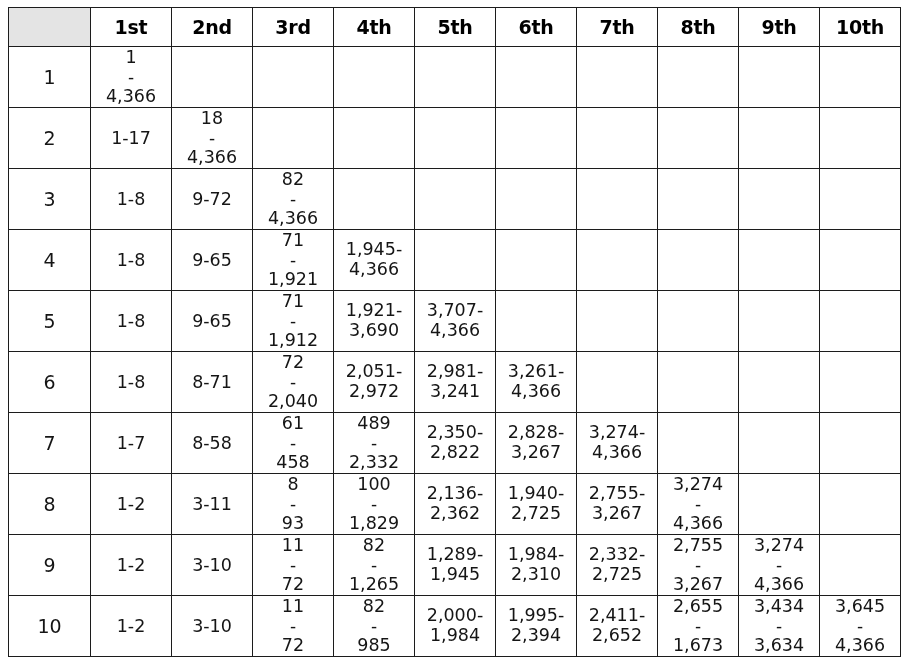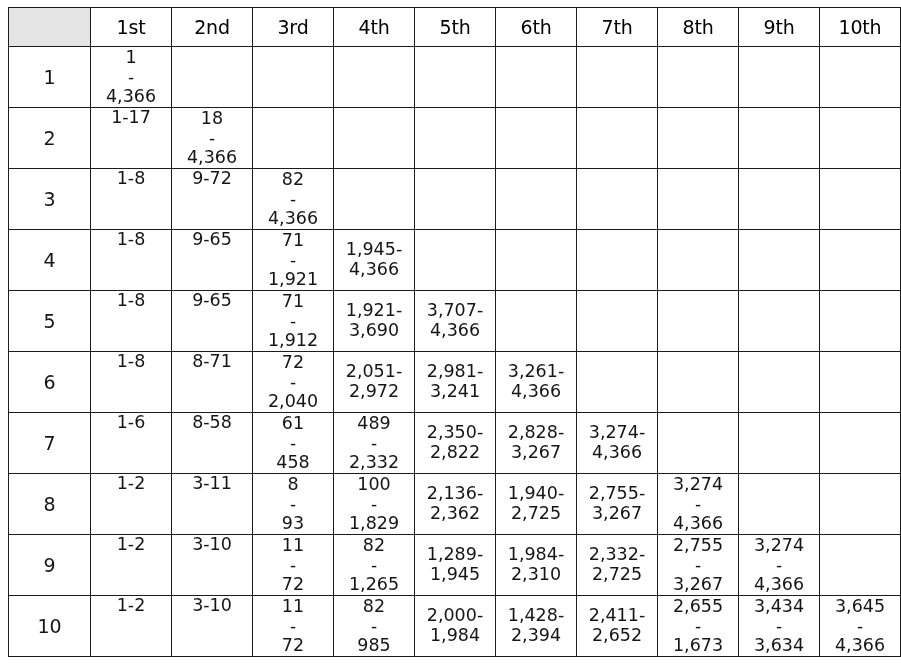--- a/index.html
+++ b/index.html
@@ -41,21 +41,21 @@
     text-align: center;
     vertical-align: middle;
     background: #ffffff;
   }
 
   
   thead th {
     background: #e4e4e4;
     height: 38px;
     font-size: 19px;
-    font-weight: normal;
+    font-weight: bold;
     color: #000000;
     letter-spacing: -0.2px;
   }
   thead th.corner-cell { background: #e4e4e4; }
 
   
   tbody td {
     height: 60px;
     font-size: 17.5px;
     font-weight: normal;
@@ -84,21 +84,21 @@
   
   .stack3 { justify-content: space-between; padding: 2px 0 2px 0; }
   .stack3 .ln { line-height: 1.0; }
   .stack3 .dash { font-size: 17px; }
 
   
   .stack2 { justify-content: center; }
   .stack2 .ln { line-height: 1.12; }
 
   
-  .one { justify-content: flex-start; }
+  .one { justify-content: center; }
 
   .empty-cell { height: 100%; width: 100%; }
 </style>
 </head>
 <body>
 
 <div id="page-root">
   <table class="interval-table">
     <colgroup>
       <col class="c-rowlabel">
@@ -384,21 +384,21 @@
             <div class="empty-cell"></div>
           </td>
           <td>
             <div class="empty-cell"></div>
           </td>
         </tr>
         <tr>
           <td class="row-label">7</td>
           <td>
             <div class="cell-inner one">
-              <span class="ln">1-6</span>
+              <span class="ln">1-7</span>
             </div>
           </td>
           <td>
             <div class="cell-inner one">
               <span class="ln">8-58</span>
             </div>
           </td>
           <td>
             <div class="cell-inner stack3">
               <span class="ln">61</span>
@@ -588,21 +588,21 @@
             </div>
           </td>
           <td>
             <div class="cell-inner stack2">
               <span class="ln">2,000-</span>
               <span class="ln">1,984</span>
             </div>
           </td>
           <td>
             <div class="cell-inner stack2">
-              <span class="ln">1,428-</span>
+              <span class="ln">1,995-</span>
               <span class="ln">2,394</span>
             </div>
           </td>
           <td>
             <div class="cell-inner stack2">
               <span class="ln">2,411-</span>
               <span class="ln">2,652</span>
             </div>
           </td>
           <td>

